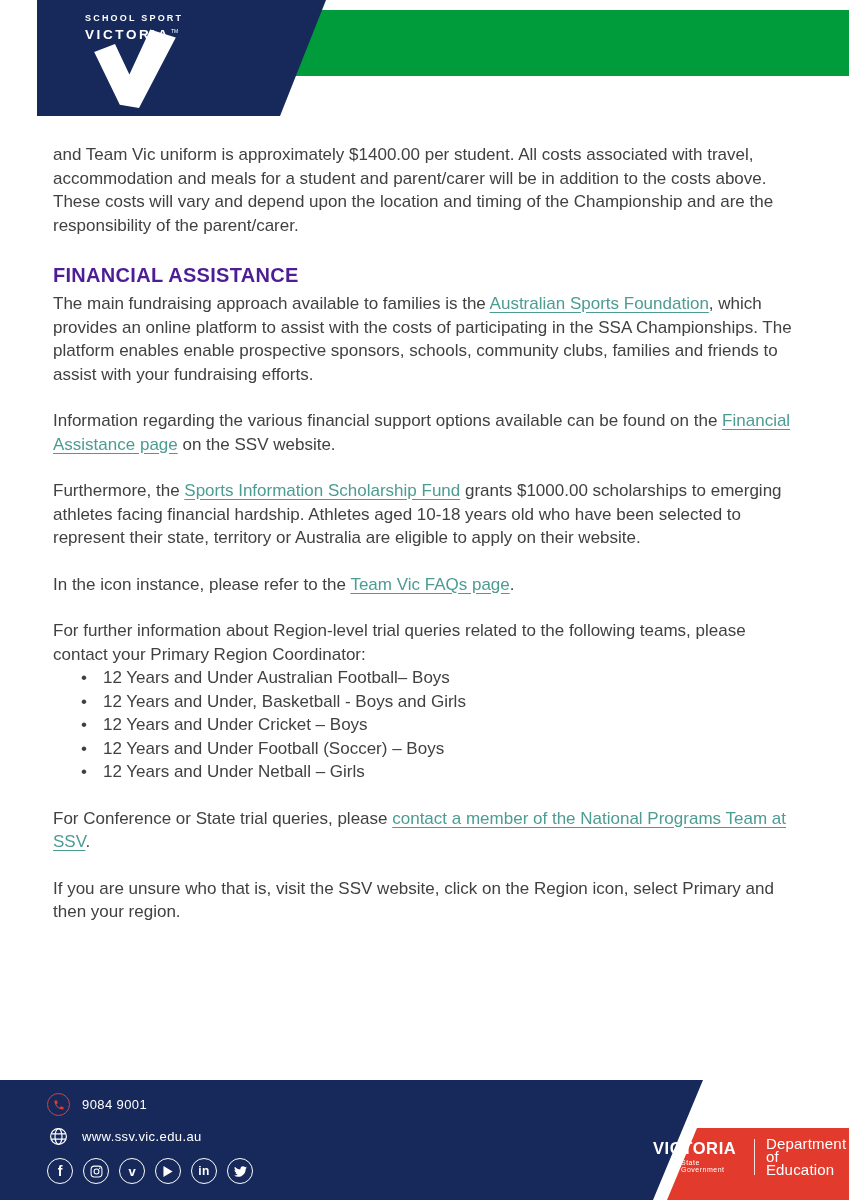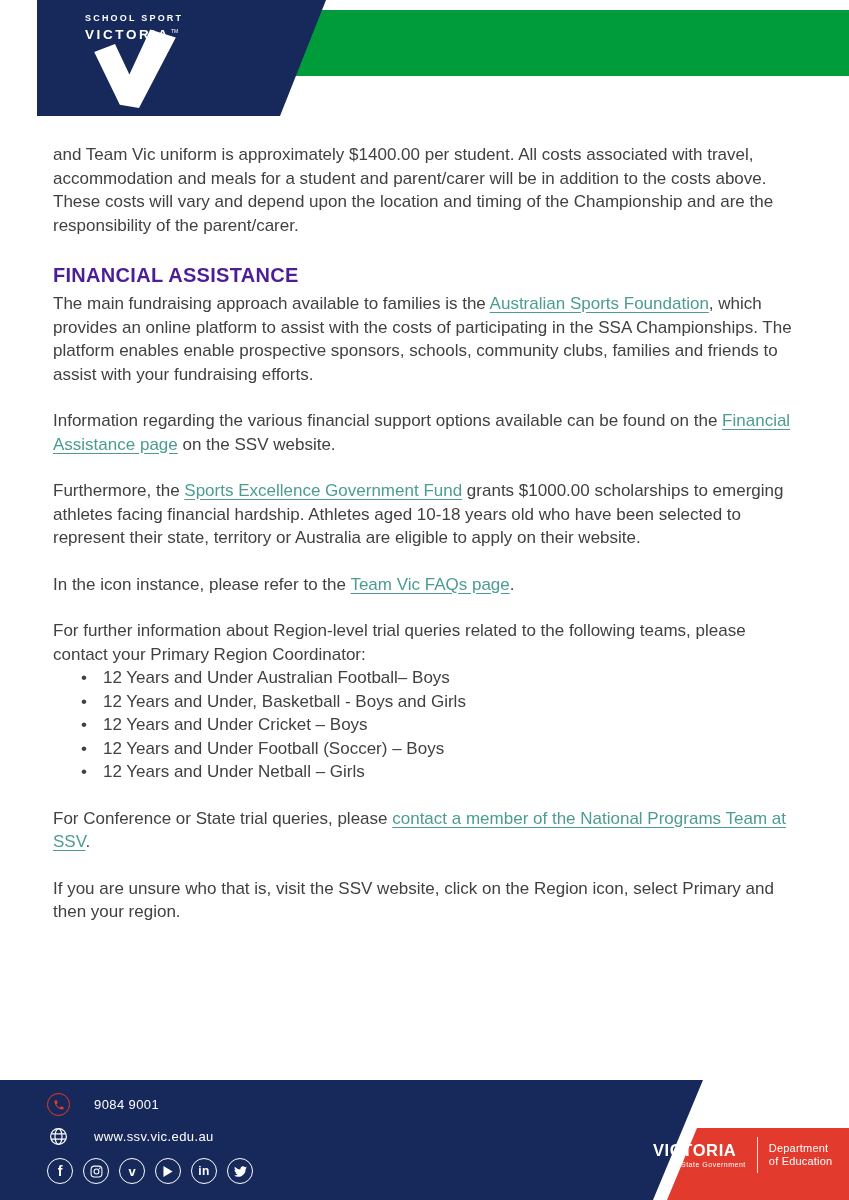--- a/index.html
+++ b/index.html
@@ -29,40 +29,40 @@
   .bullet-list { list-style:none; margin:0 0 23px 0; padding-left:50px; }
   .bullet-list li { position:relative; line-height:23.5px; }
   .bullet-list li::before { content:"\2022"; position:absolute; left:-22px; font-size:17px; }
 
   
   .footer { position:absolute; left:0; bottom:0; width:100%; height:120px; }
   .footer-red { position:absolute; top:48px; bottom:0; left:600px; right:0; background:#e23b2e;
     clip-path:polygon(97px 0, 100% 0, 100% 100%, 67px 100%); }
   .footer-navy { position:absolute; inset:0; background:#17295a;
     clip-path:polygon(0 0, 703px 0, 653px 100%, 0 100%); }
-  .contact-row { position:absolute; left:47px; display:flex; align-items:center; gap:24px; color:#fff; }
+  .contact-row { position:absolute; left:47px; display:flex; align-items:center; gap:12px; color:#fff; }
   .row-phone { top:13px; }
   .row-web { top:45px; }
   .row-social { top:78px; gap:10px; }
   .contact-text { font-size:13px; letter-spacing:0.4px; }
   .phone-circle { width:23px; height:23px; border:1.6px solid #e8392f; border-radius:50%;
     display:flex; align-items:center; justify-content:center; }
   .globe-wrap { width:23px; height:23px; display:flex; align-items:center; justify-content:center; }
   .social-circle { width:26px; height:26px; border:1.4px solid #fff; border-radius:50%;
     display:flex; align-items:center; justify-content:center; color:#fff; cursor:pointer; }
   .glyph-f { font-size:14px; font-weight:700; }
   .glyph-v { font-size:13px; font-weight:700; }
   .glyph-in { font-size:12px; font-weight:700; letter-spacing:0.3px; }
 
   .victoria-wrap { position:absolute; left:653px; top:57px; display:flex; align-items:center;
     gap:11px; color:#fff; }
   .vic-name { font-size:16.5px; font-weight:700; letter-spacing:0.6px; line-height:17px; }
   .vic-tag { font-size:7px; letter-spacing:0.5px; padding-left:28px; margin-top:2px; }
   .vic-divider { width:1px; height:36px; background:rgba(255,255,255,0.85); }
-  .vic-dept { font-size:11px; line-height:13px; letter-spacing:0.2px; }
+  .vic-dept { font-size:15px; line-height:13px; letter-spacing:0.2px; }
 </style>
 </head>
 <body>
 
 <div class="page">
 
   <header class="header">
     <div class="green-bar"></div>
     <div class="navy-block">
       <div class="logo-text">
@@ -76,21 +76,21 @@
   </header>
 
   <main class="content">
     <p>and Team Vic uniform is approximately $1400.00 per student. All costs associated with travel, accommodation and meals for a student and parent/carer will be in addition to the costs above. These costs will vary and depend upon the location and timing of the Championship and are the responsibility of the parent/carer.</p>
 
     <h2 class="red-heading">FINANCIAL ASSISTANCE</h2>
     <p><span>The main fundraising approach available to families is the </span><a class="doc-link">Australian Sports Foundation</a><span>, which provides an online platform to assist with the costs of participating in the SSA Championships. The platform enables enable prospective sponsors, schools, community clubs, families and friends to assist with your fundraising efforts.</span></p>
 
     <p><span>Information regarding the various financial support options available can be found on the </span><a class="doc-link">Financial Assistance page</a><span> on the SSV website.</span></p>
 
-    <p><span>Furthermore, the </span><a class="doc-link">Sports Excellence Government Fund</a><span> grants $1000.00 scholarships to emerging athletes facing financial hardship. Athletes aged 10-18 years old who have been selected to represent their state, territory or Australia are eligible to apply on their website.</span></p>
+    <p><span>Furthermore, the </span><a class="doc-link">Sports Information Scholarship Fund</a><span> grants $1000.00 scholarships to emerging athletes facing financial hardship. Athletes aged 10-18 years old who have been selected to represent their state, territory or Australia are eligible to apply on their website.</span></p>
 
     <p><span>In the icon instance, please refer to the </span><a class="doc-link">Team Vic FAQs page</a><span>.</span></p>
 
     <p class="tight">For further information about Region-level trial queries related to the following teams, please contact your Primary Region Coordinator:</p>
     <ul class="bullet-list">
       <li>12 Years and Under Australian Football– Boys</li>
       <li>12 Years and Under, Basketball - Boys and Girls</li>
       <li>12 Years and Under Cricket – Boys</li>
       <li>12 Years and Under Football (Soccer) – Boys</li>
       <li>12 Years and Under Netball – Girls</li>

